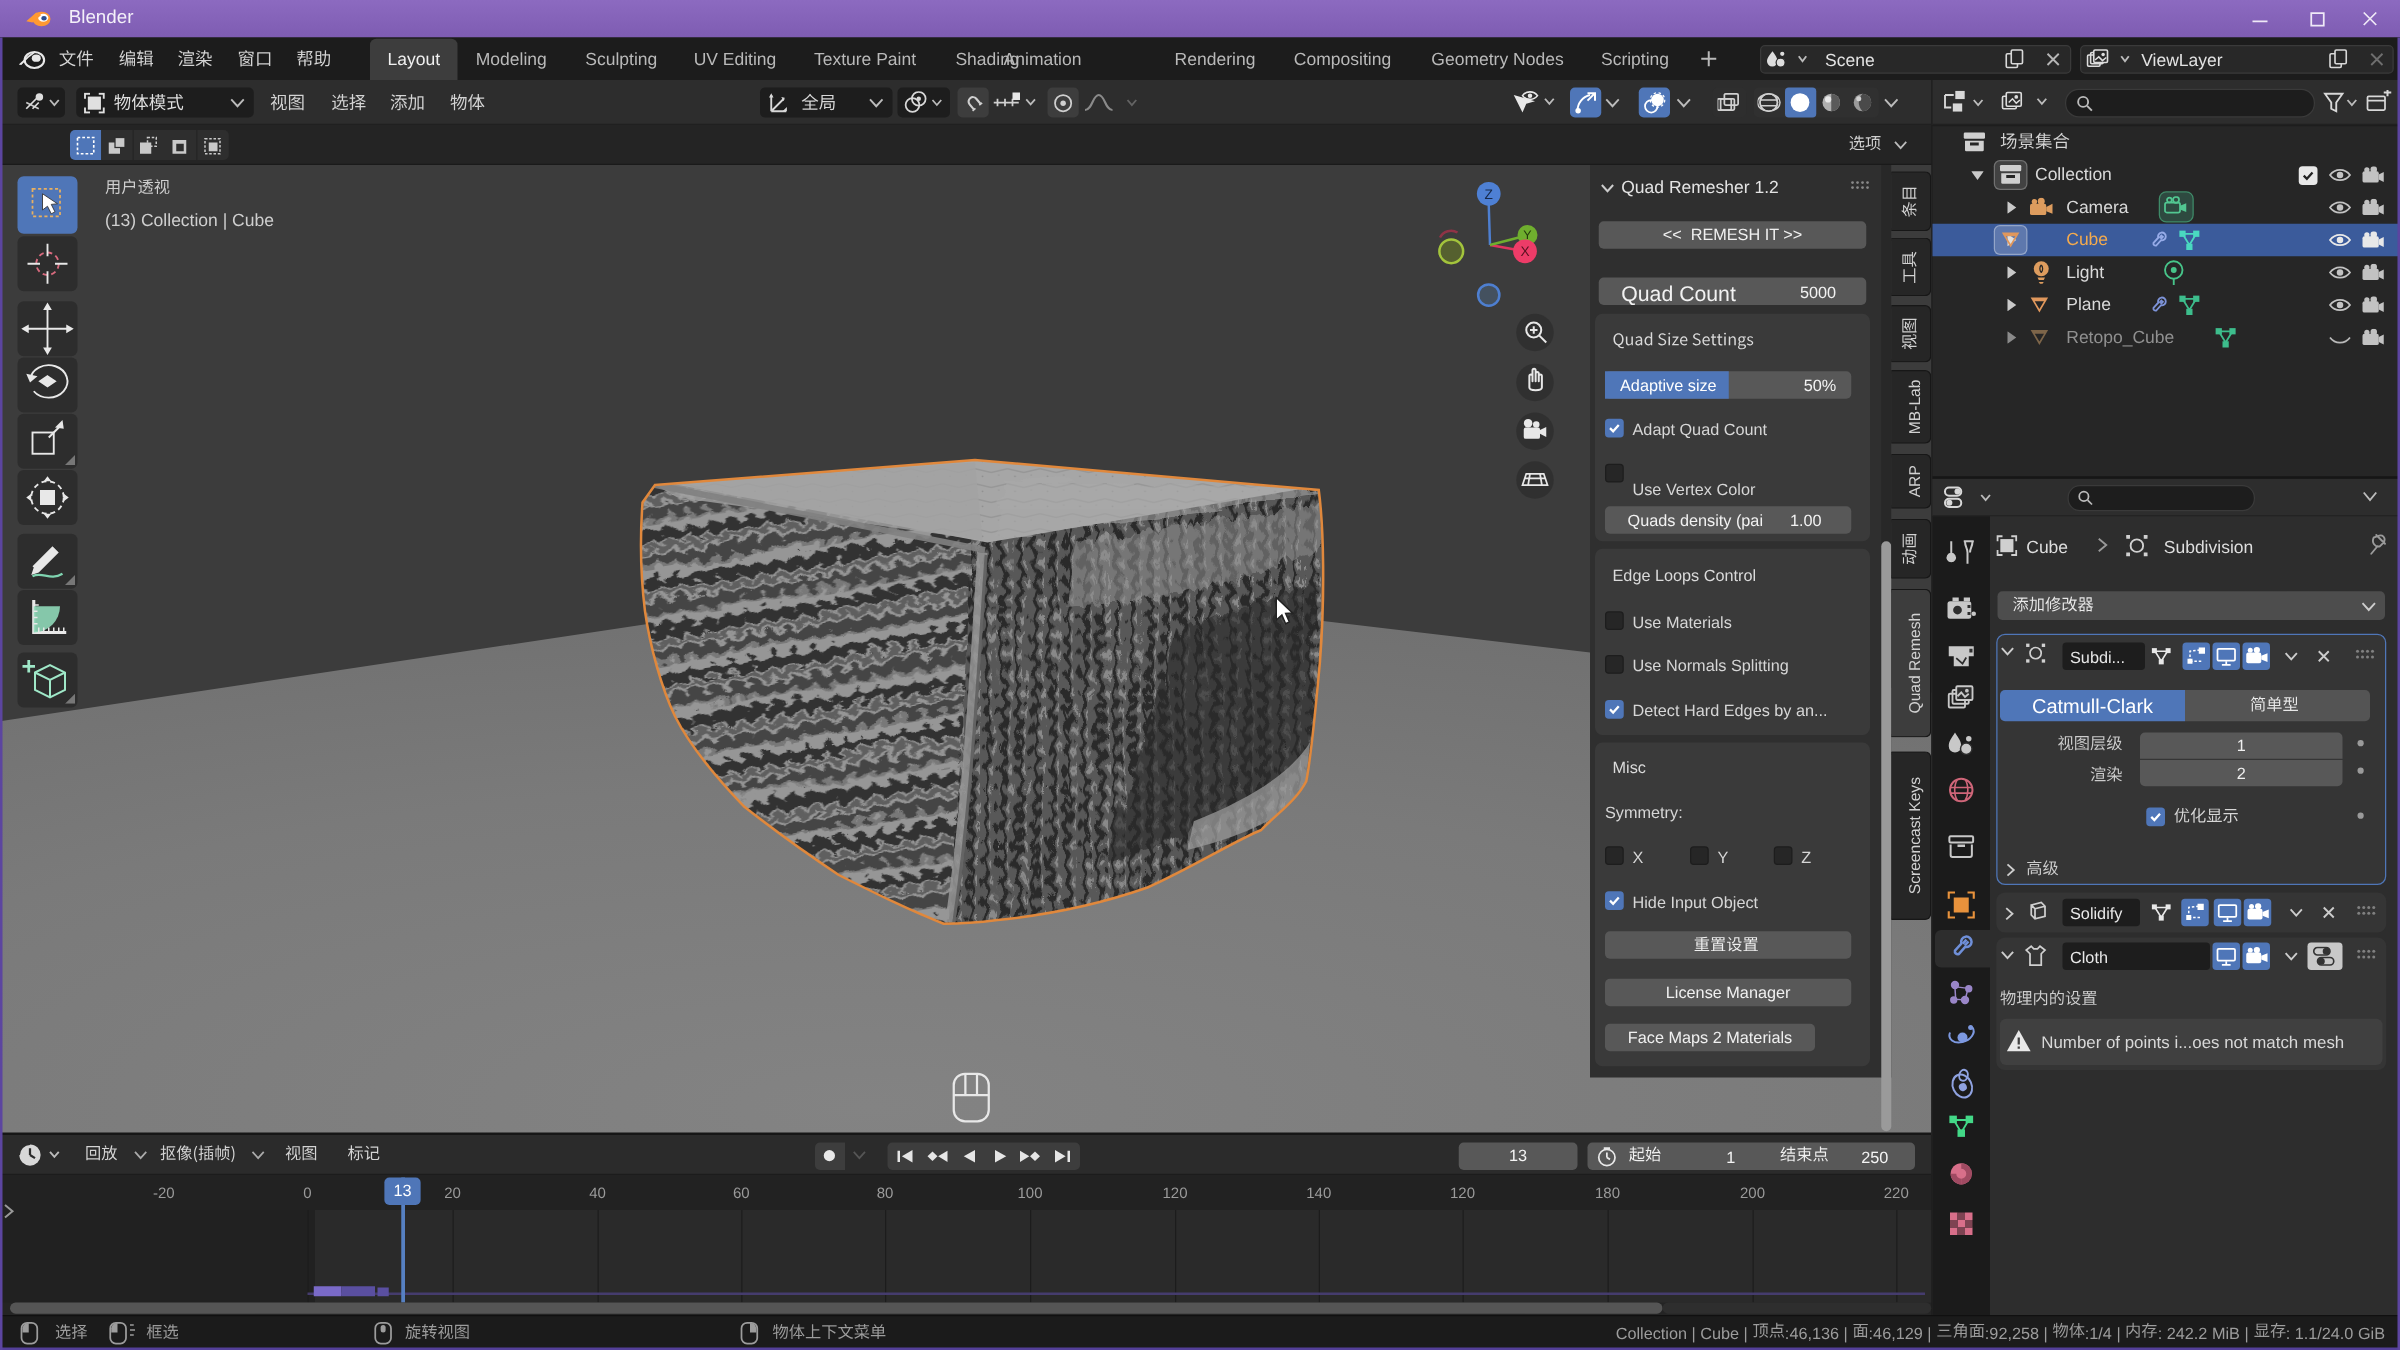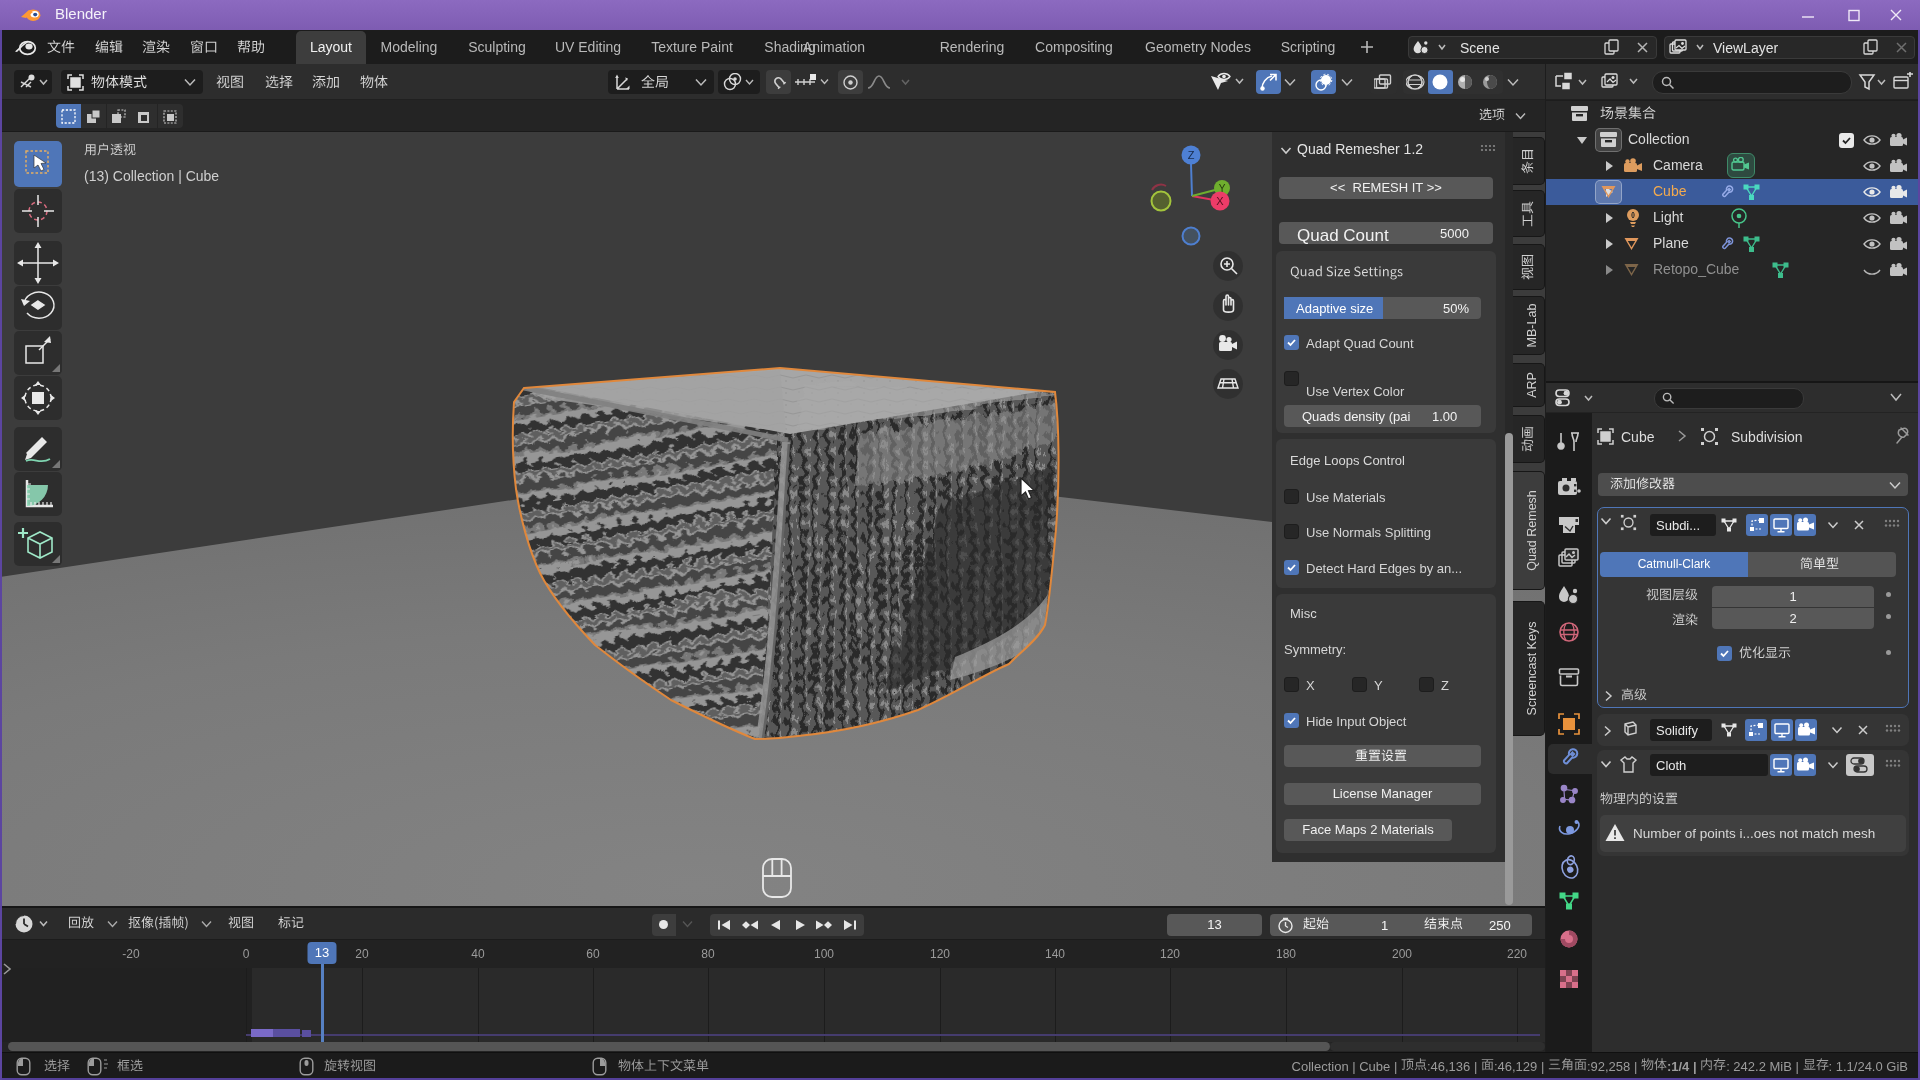--- a/index.html
+++ b/index.html
@@ -1069,21 +1069,21 @@
     <circle cx="6" cy="2" r="1.2"></circle>
     <circle cx="10" cy="2" r="1.2"></circle>
     <circle cx="14" cy="2" r="1.2"></circle>
 <circle cx="2" cy="6.5" r="1.2"></circle>
     <circle cx="6" cy="6.5" r="1.2"></circle>
     <circle cx="10" cy="6.5" r="1.2"></circle>
     <circle cx="14" cy="6.5" r="1.2"></circle>
   </svg>
 <div style="position:absolute;left:1600px;top:552px;width:148px;height:25px;background:#4f76b8;border-radius:4px 0 0 4px;"></div>
 <div style="position:absolute;left:1748px;top:552px;width:148px;height:25px;background:#545454;border-radius:0 4px 4px 0;"></div>
-<div style="position:absolute;left:1674px;top:557px;transform:translateX(-50%);font-size:12px;color:#fff;">Catmull-Clark</div>
+<div style="position:absolute;left:1674px;top:557px;transform:translateX(-50%);font-size:16px;color:#fff;">Catmull-Clark</div>
 <div style="position:absolute;left:1800px;top:557px;">
     <svg width="39" height="16" viewBox="0 0 39 16" style="overflow:visible" fill="#e8e8e8">
       <path transform="translate(0.0,11.2) scale(0.013000)" d="M107 -454V78H180V-454ZM152 -539C194 -502 242 -448 264 -413L322 -454C299 -489 250 -540 207 -577ZM320 -387V-41H688V-387ZM207 -843C174 -748 116 -657 49 -598C66 -589 96 -568 111 -556C147 -592 183 -638 214 -689H274C297 -648 320 -599 330 -566L396 -593C387 -619 369 -655 350 -689H493V-752H248C259 -776 269 -800 278 -825ZM596 -841C571 -755 525 -673 468 -618C487 -609 517 -588 530 -576C558 -606 586 -645 610 -688H687C717 -646 746 -595 758 -561L823 -590C812 -617 790 -653 767 -688H930V-751H641C651 -775 660 -800 668 -825ZM620 -189V-99H385V-189ZM385 -329H620V-245H385ZM350 -538V-470H820V-11C820 4 816 8 800 9C785 10 732 10 676 8C686 26 696 55 700 74C775 74 824 73 855 63C885 51 894 32 894 -10V-538Z"></path>
       <path transform="translate(13.0,11.2) scale(0.013000)" d="M221 -437H459V-329H221ZM536 -437H785V-329H536ZM221 -603H459V-497H221ZM536 -603H785V-497H536ZM709 -836C686 -785 645 -715 609 -667H366L407 -687C387 -729 340 -791 299 -836L236 -806C272 -764 311 -707 333 -667H148V-265H459V-170H54V-100H459V79H536V-100H949V-170H536V-265H861V-667H693C725 -709 760 -761 790 -809Z"></path>
       <path transform="translate(26.0,11.2) scale(0.013000)" d="M635 -783V-448H704V-783ZM822 -834V-387C822 -374 818 -370 802 -369C787 -368 737 -368 680 -370C691 -350 701 -321 705 -301C776 -301 825 -302 855 -314C885 -325 893 -344 893 -386V-834ZM388 -733V-595H264V-601V-733ZM67 -595V-528H189C178 -461 145 -393 59 -340C73 -330 98 -302 108 -288C210 -351 248 -441 259 -528H388V-313H459V-528H573V-595H459V-733H552V-799H100V-733H195V-602V-595ZM467 -332V-221H151V-152H467V-25H47V45H952V-25H544V-152H848V-221H544V-332Z"></path>
     </svg>
   </div>
 <div style="position:absolute;left:1646px;top:588px;">
     <svg width="52" height="16" viewBox="0 0 52 16" style="overflow:visible" fill="#cccccc">
       <path transform="translate(0.0,11.2) scale(0.013000)" d="M450 -791V-259H523V-725H832V-259H907V-791ZM154 -804C190 -765 229 -710 247 -673L308 -713C290 -748 250 -800 211 -838ZM637 -649V-454C637 -297 607 -106 354 25C369 37 393 65 402 81C552 2 631 -105 671 -214V-20C671 47 698 65 766 65H857C944 65 955 24 965 -133C946 -138 921 -148 902 -163C898 -19 893 8 858 8H777C749 8 741 0 741 -28V-276H690C705 -337 709 -397 709 -452V-649ZM63 -668V-599H305C247 -472 142 -347 39 -277C50 -263 68 -225 74 -204C113 -233 152 -269 190 -310V79H261V-352C296 -307 339 -250 359 -219L407 -279C388 -301 318 -381 280 -422C328 -490 369 -566 397 -644L357 -671L343 -668Z"></path>
@@ -1433,21 +1433,21 @@
     <svg width="39" height="16" viewBox="0 0 39 16" style="overflow:visible" fill="#9c9c9c">
       <path transform="translate(0.0,11.2) scale(0.013000)" d="M123 -743V-667H879V-743ZM187 -416V-341H801V-416ZM65 -69V7H934V-69Z"></path>
       <path transform="translate(13.0,11.2) scale(0.013000)" d="M266 -540H486V-414H266ZM266 -608H263C293 -641 321 -676 346 -710H628C605 -675 576 -638 547 -608ZM799 -540V-414H562V-540ZM337 -843C287 -742 191 -620 56 -529C74 -518 99 -492 112 -474C140 -494 166 -515 190 -537V-358C190 -234 177 -77 66 34C82 44 111 73 123 88C190 22 227 -64 246 -151H486V58H562V-151H799V-18C799 -2 793 3 776 3C759 4 698 5 636 2C646 23 659 56 663 77C745 77 800 76 833 63C865 51 875 28 875 -17V-608H635C673 -650 711 -698 736 -742L685 -778L673 -774H389L420 -827ZM266 -348H486V-218H258C264 -263 266 -308 266 -348ZM799 -348V-218H562V-348Z"></path>
       <path transform="translate(26.0,11.2) scale(0.013000)" d="M389 -334H601V-221H389ZM389 -395V-506H601V-395ZM389 -160H601V-43H389ZM58 -774V-702H444C437 -661 426 -614 416 -576H104V80H176V27H820V80H896V-576H493L532 -702H945V-774ZM176 -43V-506H320V-43ZM820 -43H670V-506H820Z"></path>
     </svg>
     <span style="font-size:13px;color:#9c9c9c;">:92,258&nbsp;|&nbsp;</span>
     <svg width="26" height="16" viewBox="0 0 26 16" style="overflow:visible" fill="#9c9c9c">
       <path transform="translate(0.0,11.2) scale(0.013000)" d="M534 -840C501 -688 441 -545 357 -454C374 -444 403 -423 415 -411C459 -462 497 -528 530 -602H616C570 -441 481 -273 375 -189C395 -178 419 -160 434 -145C544 -241 635 -429 681 -602H763C711 -349 603 -100 438 18C459 28 486 48 501 63C667 -69 778 -338 829 -602H876C856 -203 834 -54 802 -18C791 -5 781 -2 764 -2C745 -2 705 -3 660 -7C672 14 679 46 681 68C725 71 768 71 795 68C825 64 845 56 865 28C905 -21 927 -178 949 -634C950 -644 951 -672 951 -672H558C575 -721 591 -774 603 -827ZM98 -782C86 -659 66 -532 29 -448C45 -441 74 -423 86 -414C103 -455 118 -507 130 -563H222V-337C152 -317 86 -298 35 -285L55 -213L222 -265V80H292V-287L418 -327L408 -393L292 -358V-563H395V-635H292V-839H222V-635H144C151 -680 158 -726 163 -772Z"></path>
       <path transform="translate(13.0,11.2) scale(0.013000)" d="M251 -836C201 -685 119 -535 30 -437C45 -420 67 -380 74 -363C104 -397 133 -436 160 -479V78H232V-605C266 -673 296 -745 321 -816ZM416 -175V-106H581V74H654V-106H815V-175H654V-521C716 -347 812 -179 916 -84C930 -104 955 -130 973 -143C865 -230 761 -398 702 -566H954V-638H654V-837H581V-638H298V-566H536C474 -396 369 -226 259 -138C276 -125 301 -99 313 -81C419 -177 517 -342 581 -518V-175Z"></path>
     </svg>
-    <span style="font-size:13px;color:#9c9c9c;font-weight:bold;">:1/4&nbsp;|&nbsp;</span>
+    <span style="font-size:13px;color:#9c9c9c;">:1/4&nbsp;|&nbsp;</span>
     <svg width="26" height="16" viewBox="0 0 26 16" style="overflow:visible" fill="#9c9c9c">
       <path transform="translate(0.0,11.2) scale(0.013000)" d="M99 -669V82H173V-595H462C457 -463 420 -298 199 -179C217 -166 242 -138 253 -122C388 -201 460 -296 498 -392C590 -307 691 -203 742 -135L804 -184C742 -259 620 -376 521 -464C531 -509 536 -553 538 -595H829V-20C829 -2 824 4 804 5C784 5 716 6 645 3C656 24 668 58 671 79C761 79 823 79 858 67C892 54 903 30 903 -19V-669H539V-840H463V-669Z"></path>
       <path transform="translate(13.0,11.2) scale(0.013000)" d="M613 -349V-266H335V-196H613V-10C613 4 610 8 592 9C574 10 514 10 448 8C458 29 468 58 471 79C557 79 613 79 647 68C680 56 689 35 689 -9V-196H957V-266H689V-324C762 -370 840 -432 894 -492L846 -529L831 -525H420V-456H761C718 -416 663 -375 613 -349ZM385 -840C373 -797 359 -753 342 -709H63V-637H311C246 -499 153 -370 31 -284C43 -267 61 -235 69 -216C112 -247 152 -282 188 -320V78H264V-411C316 -481 358 -557 394 -637H939V-709H424C438 -746 451 -784 462 -821Z"></path>
     </svg>
     <span style="font-size:13px;color:#9c9c9c;">:&nbsp;242.2&nbsp;MiB&nbsp;|&nbsp;</span>
     <svg width="26" height="16" viewBox="0 0 26 16" style="overflow:visible" fill="#9c9c9c">
       <path transform="translate(0.0,11.2) scale(0.013000)" d="M244 -570H757V-466H244ZM244 -731H757V-628H244ZM171 -791V-405H833V-791ZM820 -330C787 -266 727 -180 682 -126L740 -97C786 -151 842 -230 885 -300ZM124 -297C165 -233 213 -145 236 -93L297 -123C275 -174 224 -260 183 -322ZM571 -365V-39H423V-365H352V-39H40V33H960V-39H643V-365Z"></path>
       <path transform="translate(13.0,11.2) scale(0.013000)" d="M613 -349V-266H335V-196H613V-10C613 4 610 8 592 9C574 10 514 10 448 8C458 29 468 58 471 79C557 79 613 79 647 68C680 56 689 35 689 -9V-196H957V-266H689V-324C762 -370 840 -432 894 -492L846 -529L831 -525H420V-456H761C718 -416 663 -375 613 -349ZM385 -840C373 -797 359 -753 342 -709H63V-637H311C246 -499 153 -370 31 -284C43 -267 61 -235 69 -216C112 -247 152 -282 188 -320V78H264V-411C316 -481 358 -557 394 -637H939V-709H424C438 -746 451 -784 462 -821Z"></path>
     </svg>
     <span style="font-size:13px;color:#9c9c9c;">:&nbsp;1.1/24.0&nbsp;GiB</span>

